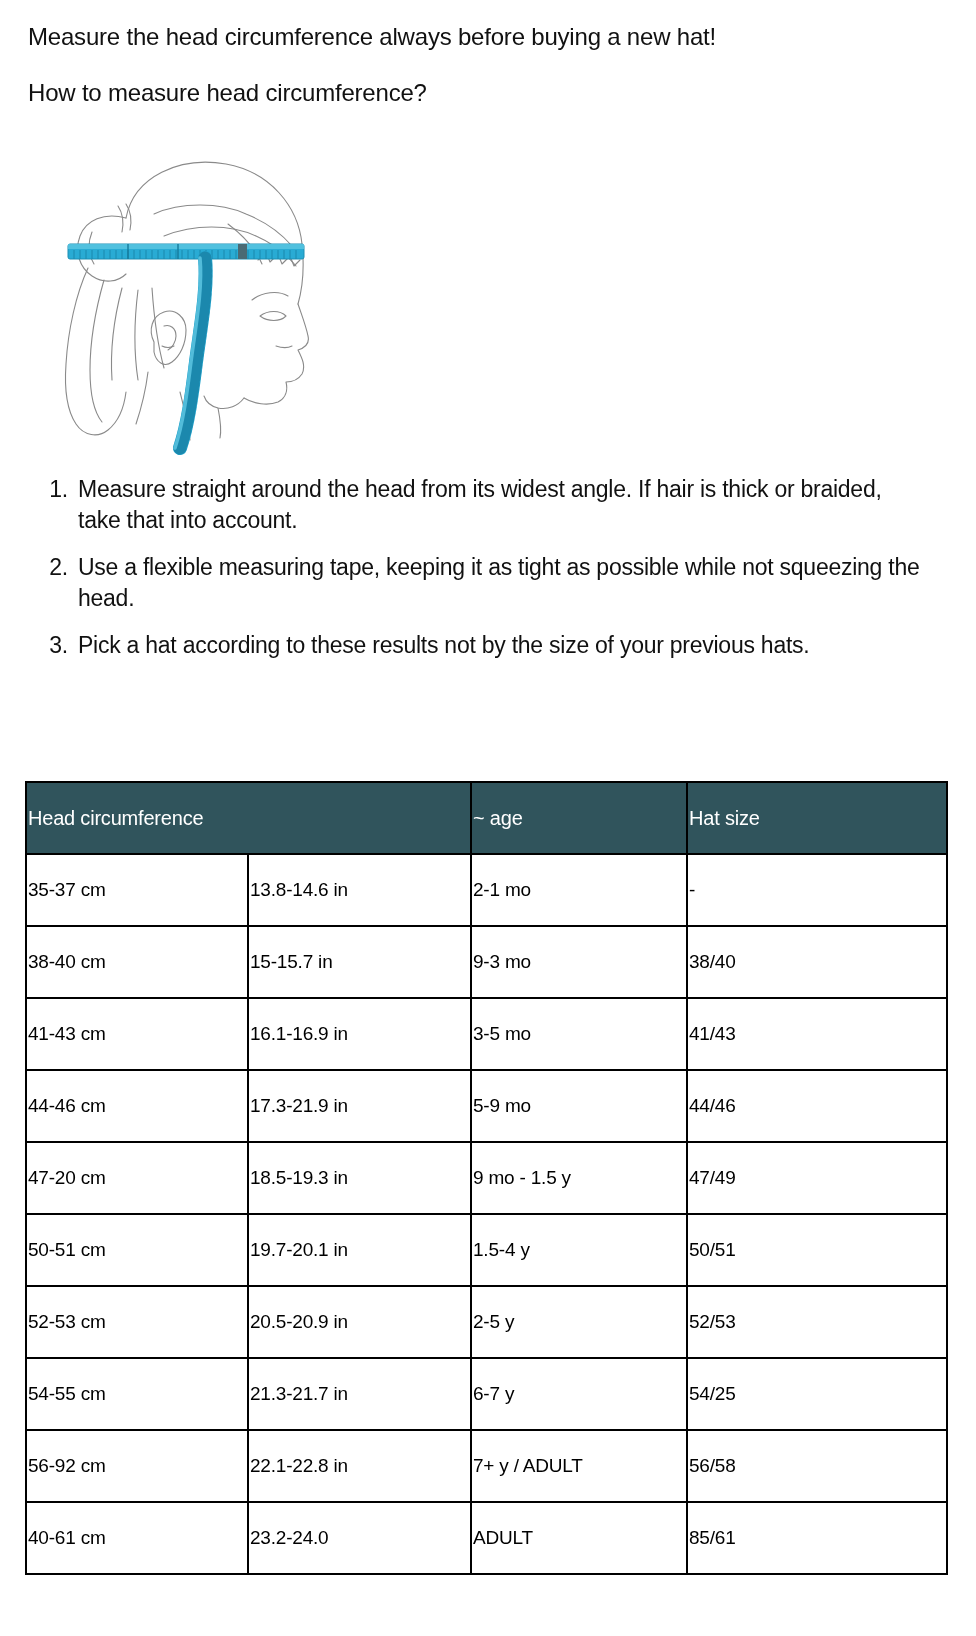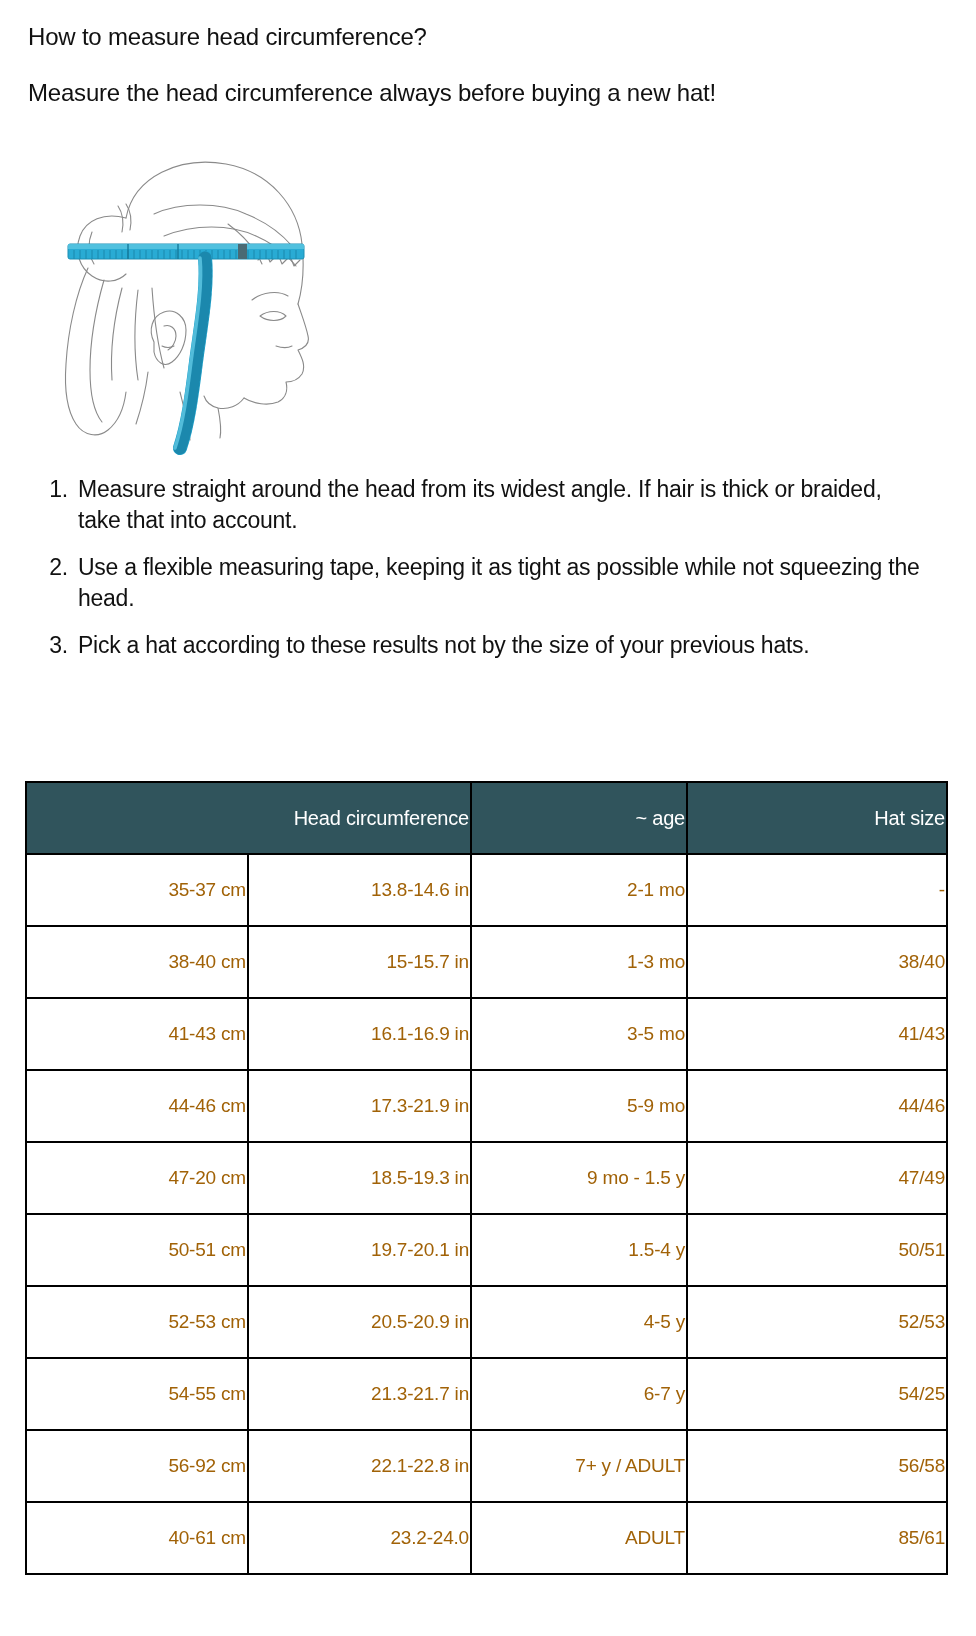--- a/index.html
+++ b/index.html
@@ -81,58 +81,58 @@
     width: 921px;
   }
   table.sizes {
     border-collapse: collapse;
     width: 921px;
     table-layout: fixed;
   }
   table.sizes th,
   table.sizes td {
     border: 2px solid #000000;
-    text-align: right;
+    text-align: left;
     vertical-align: middle;
     font-size: 19px;
     letter-spacing: -0.2px;
   }
   table.sizes thead th {
     background: #30545c;
     color: #ffffff;
     font-weight: 400;
     height: 68px;
     font-size: 20px;
   }
   table.sizes tbody td {
     height: 68px;
     background: #ffffff;
-    color: #a16207;
+    color: #000000;
     font-weight: 400;
   }
   td.hat-size {
     color: #2e5159;
     font-weight: 700;
     font-size: 20px;
   }
 
   
   col.c1 { width: 222px; }
   col.c2 { width: 223px; }
   col.c3 { width: 216px; }
   col.c4 { width: 260px; }
 </style>
 </head>
 <body>
 
 <div class="page">
 
   <div class="heading-block">
+    <p class="heading">Measure the head circumference always before buying a new hat!</p>
     <p class="heading">How to measure head circumference?</p>
-    <p class="heading">Measure the head circumference always before buying a new hat!</p>
   </div>
 
   <div class="illustration-wrap">
     <svg class="illustration" width="300" height="320" viewBox="0 0 300 320" fill="none">
       <g stroke="#8a8a8a" stroke-width="1.1" fill="none" stroke-linecap="round" stroke-linejoin="round">
 
         <path d="M96 78 C 104 36, 150 16, 196 24 C 240 32, 268 66, 272 104 C 275 132, 272 150, 268 164"></path>
 
         <path d="M268 164 C 272 176, 276 186, 278 196 C 280 204, 274 208, 268 210 C 272 218, 276 226, 272 234 C 268 240, 262 242, 256 242 C 258 250, 256 258, 248 262 C 238 266, 224 264, 214 258"></path>
 
@@ -252,21 +252,21 @@
       <tbody>
         <tr>
           <td>35-37 cm</td>
           <td>13.8-14.6 in</td>
           <td>2-1 mo</td>
           <td class="hat-size">-</td>
         </tr>
         <tr>
           <td>38-40 cm</td>
           <td>15-15.7 in</td>
-          <td>1-3 mo</td>
+          <td>9-3 mo</td>
           <td class="hat-size">38/40</td>
         </tr>
         <tr>
           <td>41-43 cm</td>
           <td>16.1-16.9 in</td>
           <td>3-5 mo</td>
           <td class="hat-size">41/43</td>
         </tr>
         <tr>
           <td>44-46 cm</td>
@@ -282,21 +282,21 @@
         </tr>
         <tr>
           <td>50-51 cm</td>
           <td>19.7-20.1 in</td>
           <td>1.5-4 y</td>
           <td class="hat-size">50/51</td>
         </tr>
         <tr>
           <td>52-53 cm</td>
           <td>20.5-20.9 in</td>
-          <td>4-5 y</td>
+          <td>2-5 y</td>
           <td class="hat-size">52/53</td>
         </tr>
         <tr>
           <td>54-55 cm</td>
           <td>21.3-21.7 in</td>
           <td>6-7 y</td>
           <td class="hat-size">54/25</td>
         </tr>
         <tr>
           <td>56-92 cm</td>

